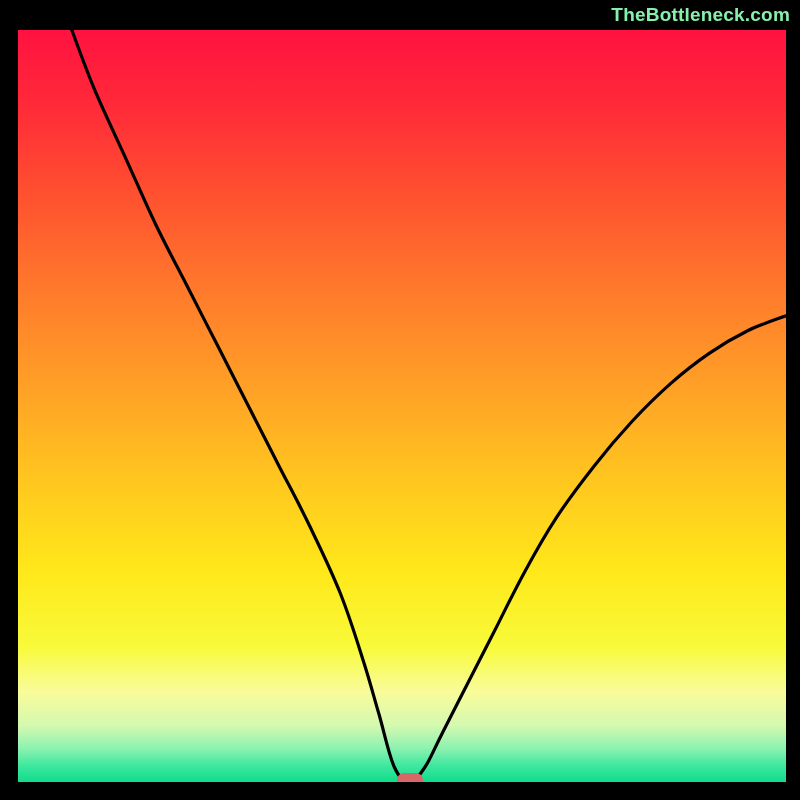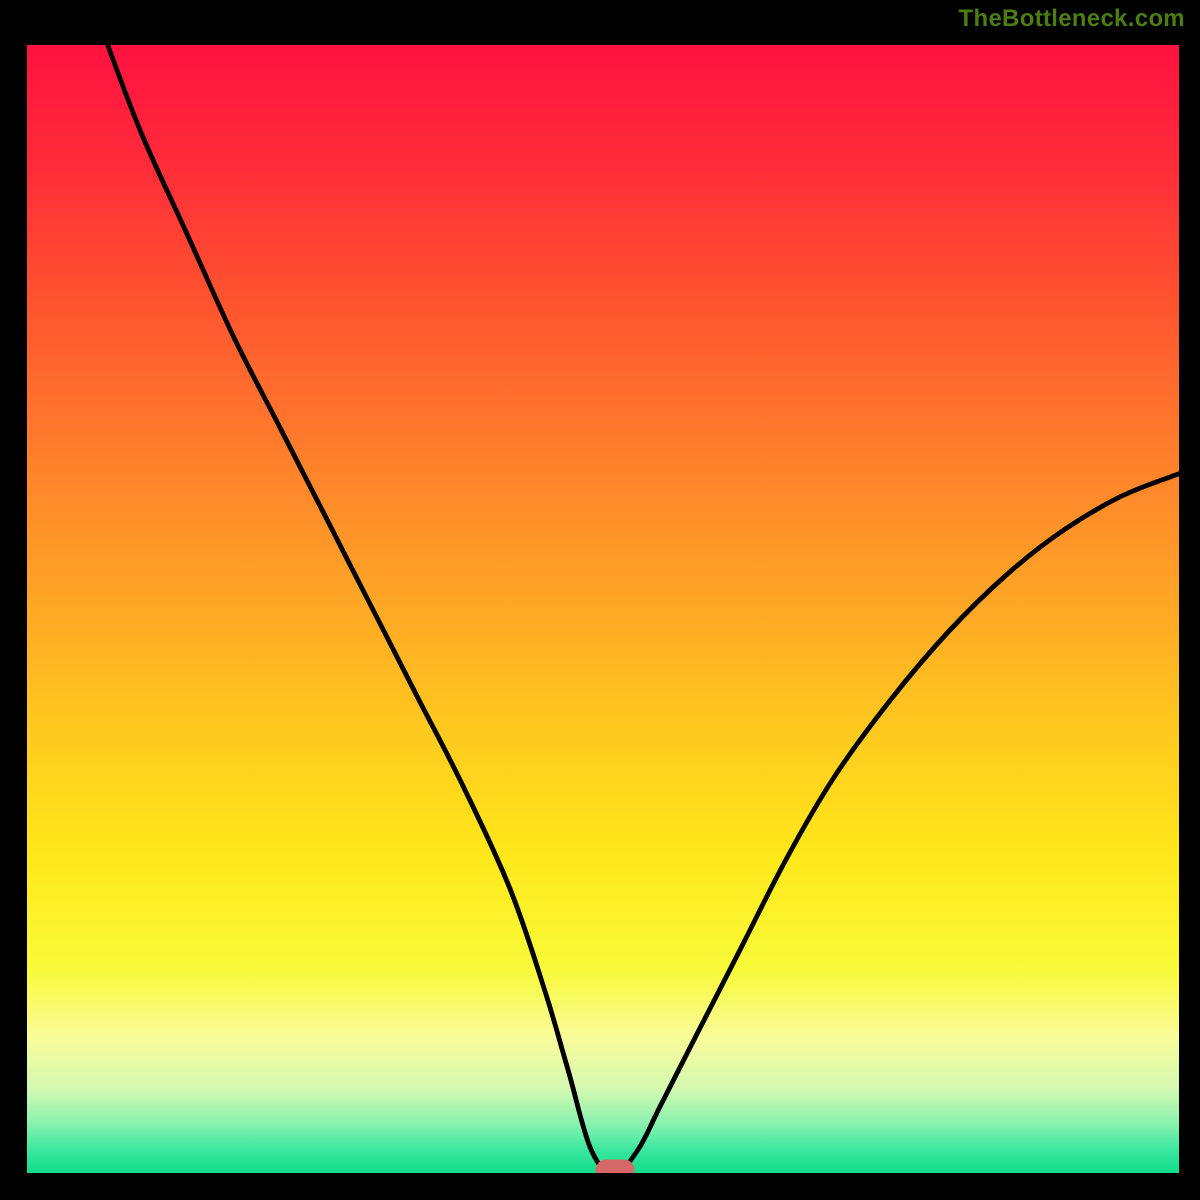--- a/index.html
+++ b/index.html
@@ -14,22 +14,22 @@
   .chart-wrap {
     position: relative;
     width: 800px;
     height: 800px;
     background: #000;
   }
   .watermark {
     position: absolute;
     top: 4px;
     right: 10px;
-    color: #4d7c0f;
-    font-size: 16px;
+    color: #86efac;
+    font-size: 19px;
     font-weight: 600;
     letter-spacing: 0.2px;
     user-select: none;
   }
   .plot-area {
     position: absolute;
     left: 18px;
     top: 30px;
     width: 768px;
     height: 752px;

